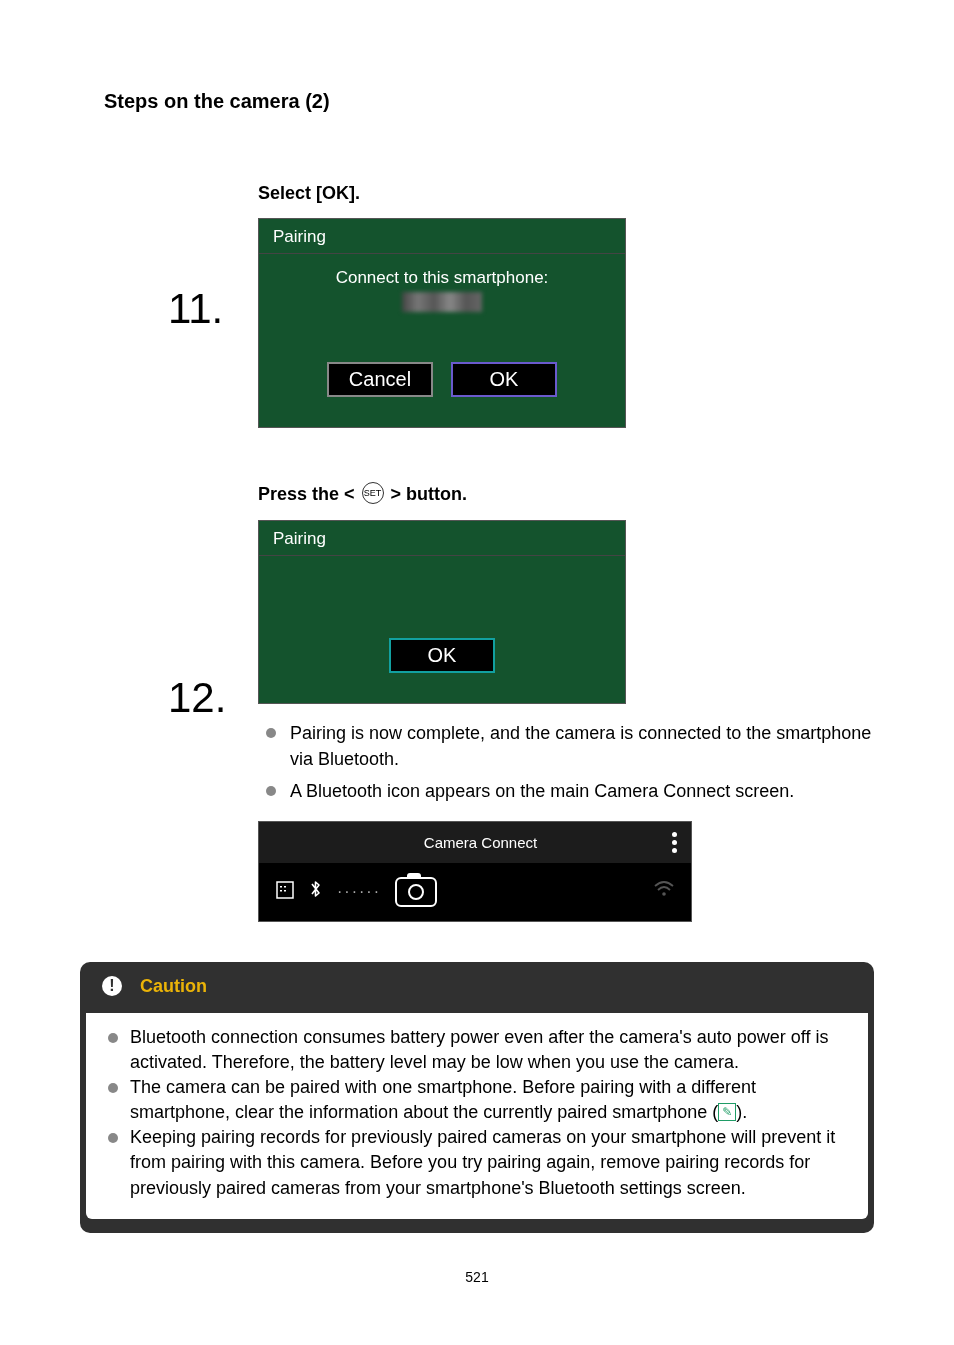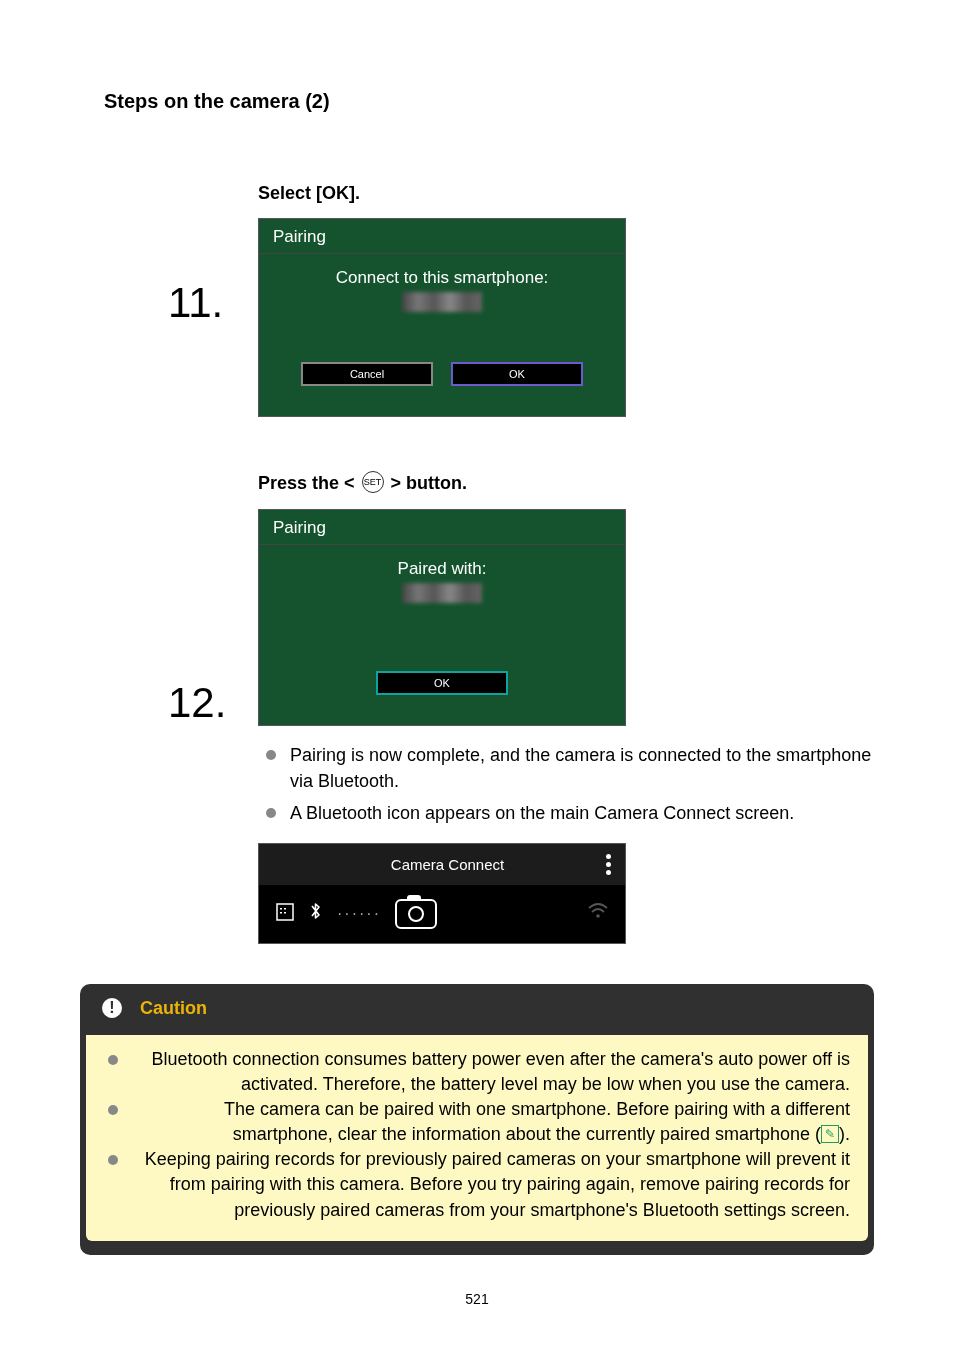--- a/index.html
+++ b/index.html
@@ -95,22 +95,22 @@
       display: flex;
       justify-content: center;
       gap: 18px;
       padding: 10px 0 10px 0;
     }
     .cam-btn {
       border: 2px solid #888;
       color: white;
       background: #000;
       padding: 4px 0;
-      width: 132px;
-      font-size: 11px;
+      width: 106px;
+      font-size: 20px;
       text-align: center;
     }
     .cam-btn.selected {
       border-color: #6a5acd;
     }
     .cam-btn.selected-cyan {
       border-color: #12a0a0;
       border-width: 2px;
     }
     .single-btn-row {
@@ -134,21 +134,21 @@
       content: "";
       position: absolute;
       left: 0;
       top: 8px;
       width: 10px;
       height: 10px;
       background: #888;
       border-radius: 50%;
     }
     .phone-screen {
-      width: 368px;
+      width: 434px;
       border: 1px solid #555;
       background: #fef9c3;
       color: white;
     }
     .phone-header {
       display: flex;
       justify-content: space-between;
       align-items: center;
       background: #1c1c1c;
       padding: 10px 14px;
@@ -243,25 +243,24 @@
       justify-content: center;
       font-size: 16px;
     }
     .caution-title {
       color: #eab308;
       font-weight: bold;
       font-size: 18px;
     }
     .caution-list {
       list-style: none;
-      background: #fef9c3;
+      background: #ffffff;
       margin: 6px;
       border-radius: 0 0 6px 6px;
       padding: 12px 18px 18px 18px;
-      text-align: right;
     }
     .caution-list li {
       position: relative;
       padding-left: 26px;
       font-size: 18px;
       line-height: 1.4;
     }
     .caution-list li::before {
       content: "";
       position: absolute;
@@ -319,24 +318,20 @@
 <div class="step" style="margin-top: 30px;">
   <div class="step-number">12.</div>
   <div class="step-content">
     <div class="step-title">
       <span>Press the &lt; </span><span class="set-icon">SET</span><span> &gt; button.</span>
     </div>
 
     <div class="camera-screen">
       <div class="screen-header">Pairing</div>
       <div class="screen-body">
-        <div class="screen-body-top">
-          <div>Paired with:</div>
-          <div><span class="blurred-text"></span></div>
-        </div>
         <div class="single-btn-row" style="margin-top: 60px;">
           <div class="cam-btn selected-cyan">OK</div>
         </div>
       </div>
     </div>
 
     <ul class="bullet-list">
       <li>Pairing is now complete, and the camera is connected to the smartphone via Bluetooth.</li>
       <li>A Bluetooth icon appears on the main Camera Connect screen.</li>
     </ul>

